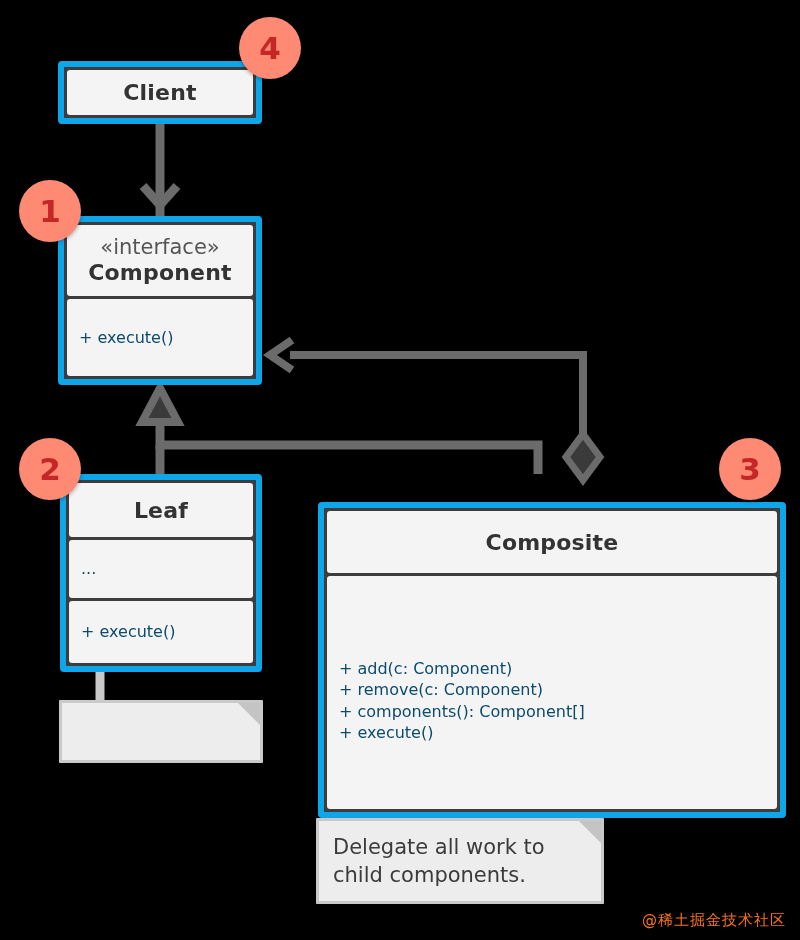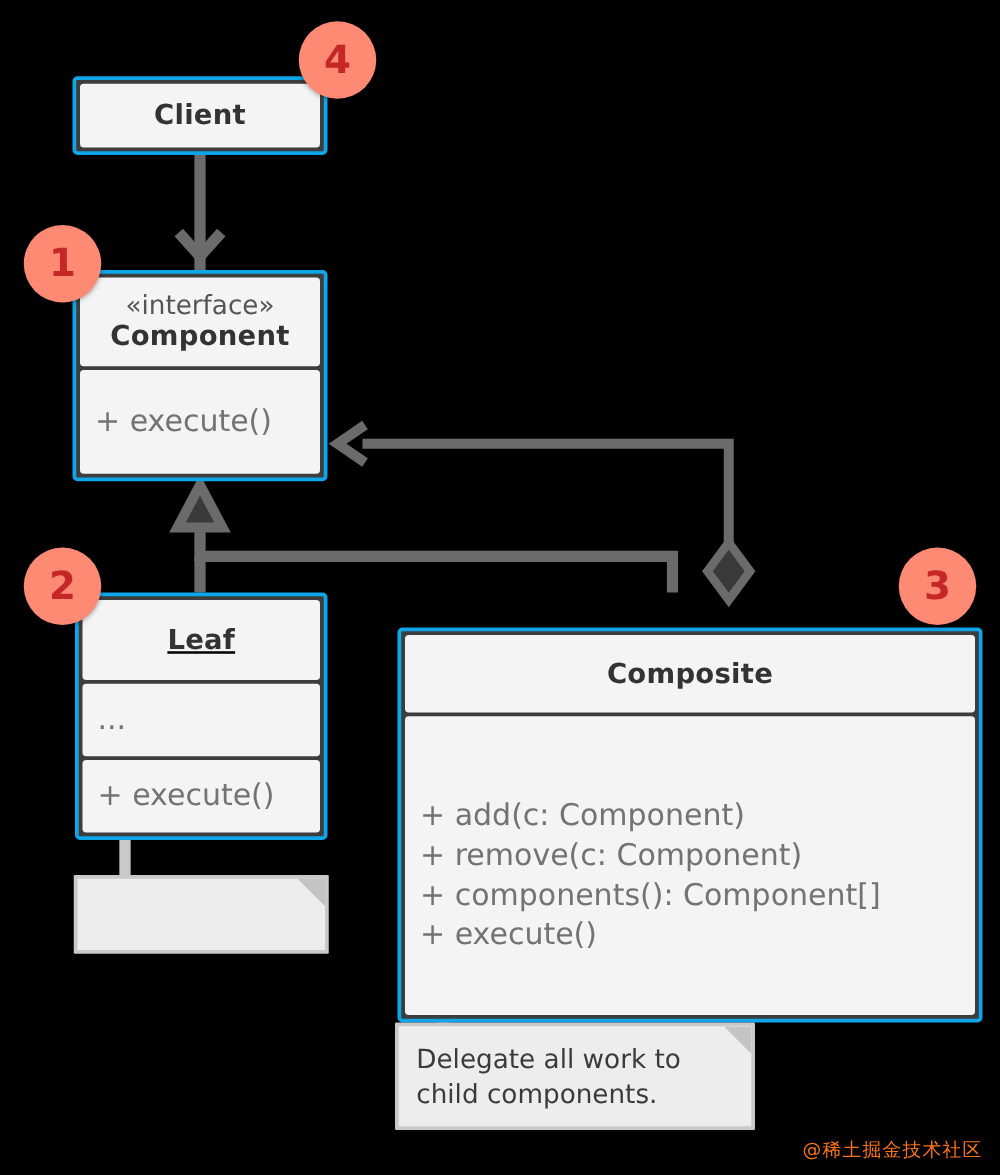--- a/index.html
+++ b/index.html
@@ -21,21 +21,21 @@
     top: 0;
     width: 800px;
     height: 940px;
   }
 
   
   .uml-class {
     position: absolute;
     box-sizing: border-box;
     background: #3d3d3d;
-    border: 3px solid #0ea5e9;
+    border: 6px solid #0ea5e9;
     border-radius: 4px;
     padding: 3px;
     display: flex;
     flex-direction: column;
     gap: 3px;
   }
   .uml-compartment {
     background: #f4f4f4;
     border-radius: 3px;
     box-sizing: border-box;
@@ -56,22 +56,22 @@
     font-size: 22px;
     color: #333333;
     letter-spacing: .2px;
   }
   .cls-stereotype {
     font-size: 21px;
     color: #555555;
     line-height: 1.12;
   }
   .member {
-    font-size: 24px;
-    color: #737373;
+    font-size: 16px;
+    color: #0c4a6e;
     line-height: 1.32;
     white-space: nowrap;
   }
 
   
   .uml-note {
     position: absolute;
     box-sizing: border-box;
     background: #c9c9c9;
     padding: 3px;
@@ -172,21 +172,21 @@
     <div class="uml-compartment head" style="height:71px;">
       <span class="cls-stereotype">«interface»</span>
       <span class="cls-name">Component</span>
     </div>
     <div class="uml-compartment body" style="flex:1;">
       <span class="member">+ execute()</span>
     </div>
   </div>
 
   <div class="uml-class" style="left:60px; top:474px; width:202px; height:198px;">
-    <div class="uml-compartment head" style="height:64px;text-decoration:underline;">
+    <div class="uml-compartment head" style="height:54px;">
       <span class="cls-name">Leaf</span>
     </div>
     <div class="uml-compartment body" style="height:58px;">
       <span class="member">...</span>
     </div>
     <div class="uml-compartment body" style="flex:1;">
       <span class="member">+ execute()</span>
     </div>
   </div>
 

